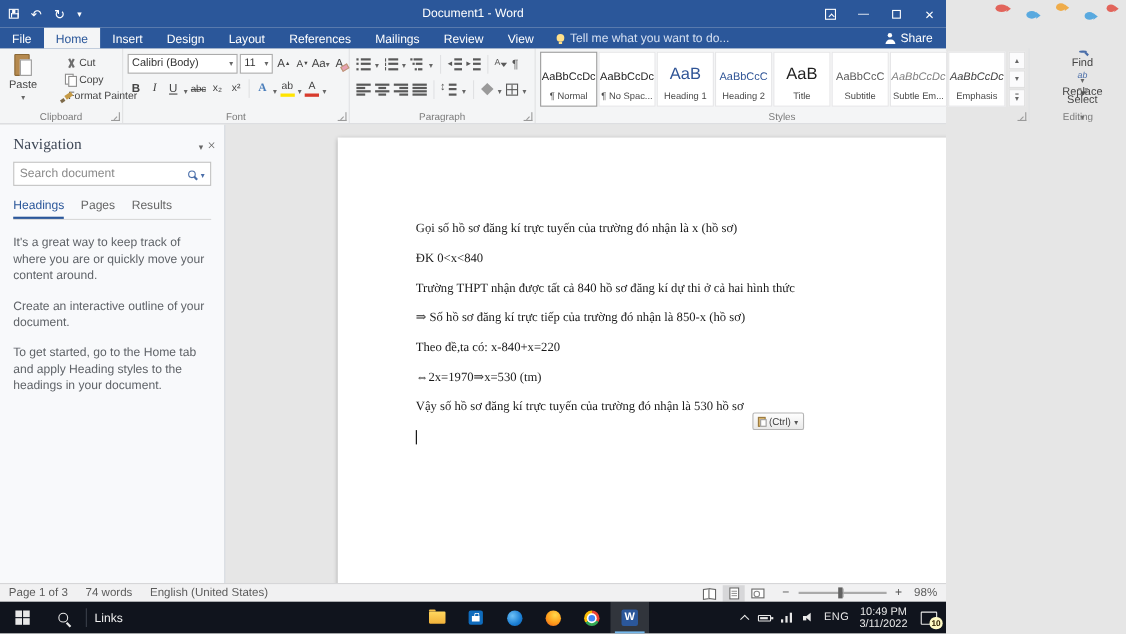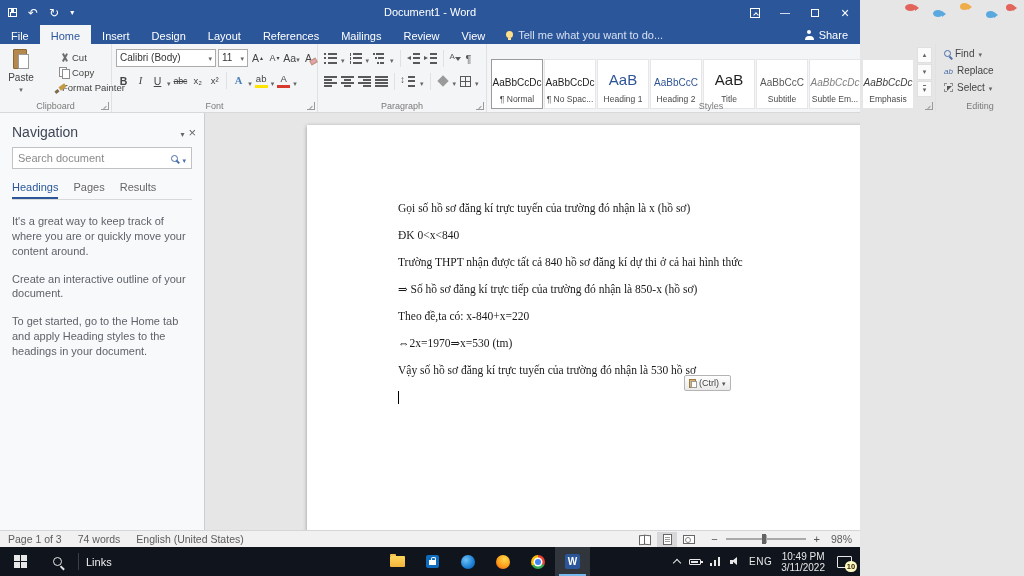--- a/index.html
+++ b/index.html
@@ -117,69 +117,69 @@
 .pi-ac{background-image:linear-gradient(#595959,#595959),linear-gradient(#595959,#595959),linear-gradient(#595959,#595959),linear-gradient(#595959,#595959);background-size:13px 2px,7px 2px,13px 2px,7px 2px;background-position:0 0,3px 3px,0 6px,3px 9px;}
 .pi-ar{background-image:linear-gradient(#595959,#595959),linear-gradient(#595959,#595959),linear-gradient(#595959,#595959),linear-gradient(#595959,#595959);background-size:13px 2px,8px 2px,13px 2px,8px 2px;background-position:0 0,5px 3px,0 6px,5px 9px;}
 .pi-aj{background-image:linear-gradient(#595959,#595959),linear-gradient(#595959,#595959),linear-gradient(#595959,#595959),linear-gradient(#595959,#595959);background-size:13px 2px,13px 2px,13px 2px,13px 2px;background-position:0 0,0 3px,0 6px,0 9px;}
 .pi-ls{position:relative;width:15px;background-image:linear-gradient(#595959,#595959),linear-gradient(#595959,#595959),linear-gradient(#595959,#595959);background-size:7px 2px,7px 2px,7px 2px;background-position:7px 0,7px 4.5px,7px 9px;}
 .pi-ls:before{content:"↕";position:absolute;left:-1px;top:-2px;font-size:10px;line-height:12px;color:#595959;}
 .pi-shade{width:8px;height:8px;background:#9a9a9a;transform:rotate(45deg);margin:0 2px;}
 .pi-borders{width:11px;height:11px;border:1px solid #595959;background-image:linear-gradient(#595959,#595959),linear-gradient(#595959,#595959);background-size:1px 100%,100% 1px;background-position:50% 0,0 50%;background-repeat:no-repeat;}
 
 
 .g-styles{left:487px;width:449px;}
-.gallery{position:absolute;left:4px;top:3px;display:flex;margin-top:12px;}
+.gallery{position:absolute;left:4px;top:3px;display:flex;}
 .stitem{width:52px;height:50px;border:1px solid #e6e6e8;background:#fff;margin-right:1px;position:relative;}
 .stitem.selected{border-color:#9b9b9b;}
 .sv{height:28px;display:flex;align-items:flex-end;justify-content:center;font-size:10px;color:#222;white-space:nowrap;overflow:hidden;padding-top:3px;}
 .sv-h1{font-size:15px;color:#2f5496;}
 .sv-h2{color:#2f5496;}
 .sv-title{font-size:15px;color:#1f1f1f;}
 .sv-subtitle{color:#595959;}
 .sv-subtle{font-style:italic;color:#808080;}
 .sv-emphasis{font-style:italic;color:#404040;}
 .sn{position:absolute;left:0;right:0;bottom:4px;text-align:center;font-size:8.5px;color:#4a4a4a;white-space:nowrap;overflow:hidden;}
 .gscroll{position:absolute;right:3px;top:3px;width:15px;}
 .gsbtn{width:15px;height:16px;border:1px solid #e0e0e0;background:#fbfbfc;display:flex;align-items:center;justify-content:center;margin-bottom:1px;}
 .gs-up:before{content:"▴";font-size:7px;color:#666;}
 .gs-dn:before{content:"▾";font-size:7px;color:#666;}
 .gs-more:before{content:"▾";font-size:7px;color:#666;border-top:1px solid #666;}
 
 
 .g-editing{left:936px;width:88px;border-right:0;}
-.ebtn{display:flex;align-items:center;gap:4px;height:15px;font-size:10px;color:#444;margin:2px 0 0 8px;white-space:nowrap;}
+.ebtn{display:flex;align-items:center;gap:4px;height:15px;font-size:10px;color:#444;margin:2px 0 0 8px;white-space:nowrap;flex-direction:column;}
 .ic-find{width:7px;height:7px;border:1.5px solid #4a6ea9;border-radius:50%;position:relative;}
 .ic-find:after{content:"";position:absolute;right:-3px;bottom:-2px;width:4px;height:1.5px;background:#4a6ea9;transform:rotate(45deg);}
 .ic-replace:before{content:"ab";font-size:8px;color:#4a6ea9;font-style:italic;}
 .ic-select{width:9px;height:9px;border:1px dashed #8d8d8d;position:relative;}
 .ic-select:after{content:"";position:absolute;left:2px;top:2px;border-top:5px solid #555;border-right:5px solid transparent;}
 
 
 .main{position:absolute;top:113px;left:0;right:0;height:417px;display:flex;overflow:hidden;}
 .navpane{width:205px;min-width:205px;background:#f8f9fb;border-right:1px solid #c9cdd4;position:relative;}
-.nav-head{position:absolute;left:12px;right:8px;top:10px;display:flex;align-items:center;gap:4px;}
+.nav-head{position:absolute;left:12px;right:8px;top:10px;display:flex;align-items:center;gap:4px;font-family:Liberation Serif, serif;}
 .nav-title{font-size:14px;color:#3e4756;flex:1;}
 .nav-opt:before{content:"▾";font-size:8px;color:#666;}
 .nav-close:before{content:"×";font-size:13px;color:#666;}
 .nav-search{position:absolute;left:12px;right:12px;top:34px;height:22px;border:1px solid #c2c2c2;background:#fff;display:flex;align-items:center;padding:0 5px;gap:4px;}
 .nav-search input{border:0;outline:0;flex:1;font-size:11px;color:#333;background:transparent;font-family:inherit;min-width:0;}
 .nav-search input::placeholder{color:#8a8a8a;}
 .ic-mag{width:7px;height:7px;border:1.5px solid #4a6ea9;border-radius:50%;position:relative;flex:0 0 auto;}
 .ic-mag:after{content:"";position:absolute;right:-3px;bottom:-2px;width:4px;height:1.5px;background:#4a6ea9;transform:rotate(45deg);}
 .nav-search-caret:before{content:"▾";font-size:7px;color:#4a6ea9;}
 .nav-tabs{position:absolute;left:12px;right:12px;top:68px;height:19px;border-bottom:1px solid #d9d9d9;display:flex;gap:15px;font-size:11px;}
 .ntab{color:#666;padding-bottom:16px;}
 .ntab.active{color:#2b579a;border-bottom:2px solid #2b579a;}
 .nav-body{position:absolute;left:12px;right:13px;top:101px;font-size:11px;line-height:1.35;color:#5f6368;}
 .nav-body p{margin:0 0 13px;}
 
 
 .docarea{flex:1;position:relative;overflow:hidden;background:#e6e6e6;}
 .page{position:absolute;left:102px;top:12px;width:598px;height:480px;background:#fff;box-shadow:0 1px 4px rgba(0,0,0,.35);}
-.doc-content{padding:77px 56px 0 91px;font-family:"Liberation Serif","DejaVu Serif",serif;font-size:11.5px;color:#1a1a1a;}
+.doc-content{padding:77px 56px 0 71px;font-family:"Liberation Serif","DejaVu Serif",serif;font-size:11.5px;color:#1a1a1a;}
 .doc-content p{margin:0 0 14px;line-height:13px;}
 .caret-line{height:13px;}
 .text-cursor{display:inline-block;width:1px;height:13px;background:#000;animation:blink 1.1s steps(1) infinite;}
 @keyframes blink{50%{opacity:0;}}
 .paste-widget{position:absolute;left:377px;top:250px;height:16px;display:flex;align-items:center;gap:3px;padding:0 4px;background:linear-gradient(#fefefe,#e9e9e9);border:1px solid #b4b4b4;border-radius:2px;font-size:9px;color:#444;font-family:"Liberation Sans",sans-serif;}
 .pw-icon{width:7px;height:9px;background:#d8b36a;border:1px solid #9a7b43;position:relative;}
 .pw-icon:after{content:"";position:absolute;right:-2px;bottom:-1px;width:4px;height:5px;background:#fff;border:1px solid #9a9a9a;}
 .pw-caret:before{content:"▾";font-size:7px;color:#555;}
 
 

